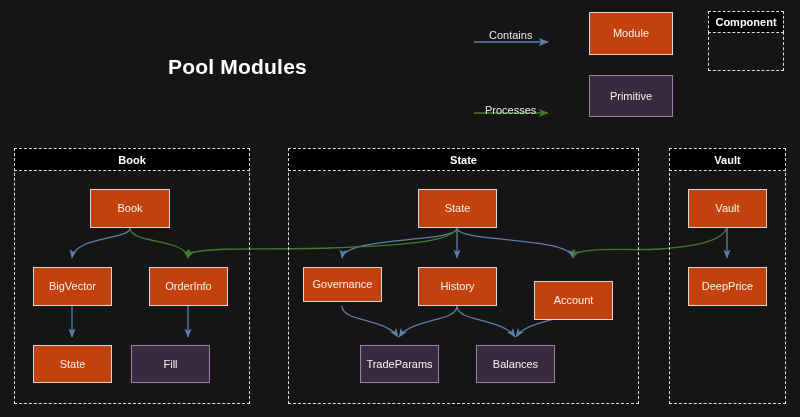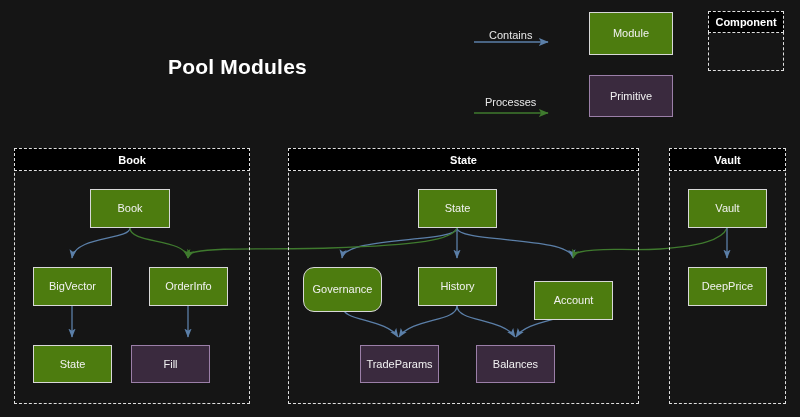--- a/index.html
+++ b/index.html
@@ -43,21 +43,21 @@
     box-sizing: border-box;
     display: flex;
     align-items: center;
     justify-content: center;
     font-size: 11px;
     color: #f2f2f2;
     text-align: center;
     line-height: 1.1;
   }
   .node.module {
-    background: #4d7c0f;
+    background: #c2410c;
     border: 1.3px solid #d8d8d8;
   }
   .node.primitive {
     background: #3a2a3e;
     border: 1.3px solid #9b7fa8;
   }
   .cluster {
     position: absolute;
     box-sizing: border-box;
     border: 1.6px dashed #e0e0e0;
@@ -134,42 +134,42 @@
     <path d="M457,306 C457,322 412,318 399,337" fill="none" stroke="#5b7fa8" stroke-width="1.3" marker-end="url(#ah-blue)"></path>
     <path d="M457,306 C457,322 502,318 515,337" fill="none" stroke="#5b7fa8" stroke-width="1.3" marker-end="url(#ah-blue)"></path>
     <path d="M573,306 C573,322 529,318 516,337" fill="none" stroke="#5b7fa8" stroke-width="1.3" marker-end="url(#ah-blue)"></path>
 
     <path d="M727,228 L727,258" fill="none" stroke="#5b7fa8" stroke-width="1.3" marker-end="url(#ah-blue)"></path>
   </svg>
 
   <div class="diagram-title">Pool Modules</div>
 
   <div class="legend-label" style="left:489px; top:29px;">Contains</div>
-  <div class="legend-label" style="left:485px; top:96px;">Processes</div>
+  <div class="legend-label" style="left:485px; top:104px;">Processes</div>
 
   <div class="node module" style="left:589px; top:12px; width:84px; height:43px;">Module</div>
   <div class="node primitive" style="left:589px; top:75px; width:84px; height:42px;">Primitive</div>
 
   <div class="legend-component" style="left:708px; top:11px; width:76px; height:60px;"></div>
   <div class="legend-component-title" style="left:708px; top:11px; width:76px; height:22px;">Component</div>
 
   <div class="cluster" style="left:14px; top:148px; width:236px; height:256px;"></div>
   <div class="cluster-title" style="left:14px; top:148px; width:236px; height:23px;">Book</div>
 
   <div class="node module" style="left:90px; top:189px; width:80px; height:39px;">Book</div>
   <div class="node module" style="left:33px; top:267px; width:79px; height:39px;">BigVector</div>
   <div class="node module" style="left:149px; top:267px; width:79px; height:39px;">OrderInfo</div>
   <div class="node module" style="left:33px; top:345px; width:79px; height:38px;">State</div>
   <div class="node primitive" style="left:131px; top:345px; width:79px; height:38px;">Fill</div>
 
   <div class="cluster" style="left:288px; top:148px; width:351px; height:256px;"></div>
   <div class="cluster-title" style="left:288px; top:148px; width:351px; height:23px;">State</div>
 
   <div class="node module" style="left:418px; top:189px; width:79px; height:39px;">State</div>
-  <div class="node module" style="left:303px; top:267px; width:79px; height:45px;border-radius:11px;">Governance</div>
+  <div class="node module" style="left:303px; top:267px; width:79px; height:35px;">Governance</div>
   <div class="node module" style="left:418px; top:267px; width:79px; height:39px;">History</div>
   <div class="node module" style="left:534px; top:267px; width:79px; height:39px;margin-top:14px;">Account</div>
   <div class="node primitive" style="left:360px; top:345px; width:79px; height:38px;">TradeParams</div>
   <div class="node primitive" style="left:476px; top:345px; width:79px; height:38px;">Balances</div>
 
   <div class="cluster" style="left:669px; top:148px; width:117px; height:256px;"></div>
   <div class="cluster-title" style="left:669px; top:148px; width:117px; height:23px;">Vault</div>
 
   <div class="node module" style="left:688px; top:189px; width:79px; height:39px;">Vault</div>
   <div class="node module" style="left:688px; top:267px; width:79px; height:39px;">DeepPrice</div>

